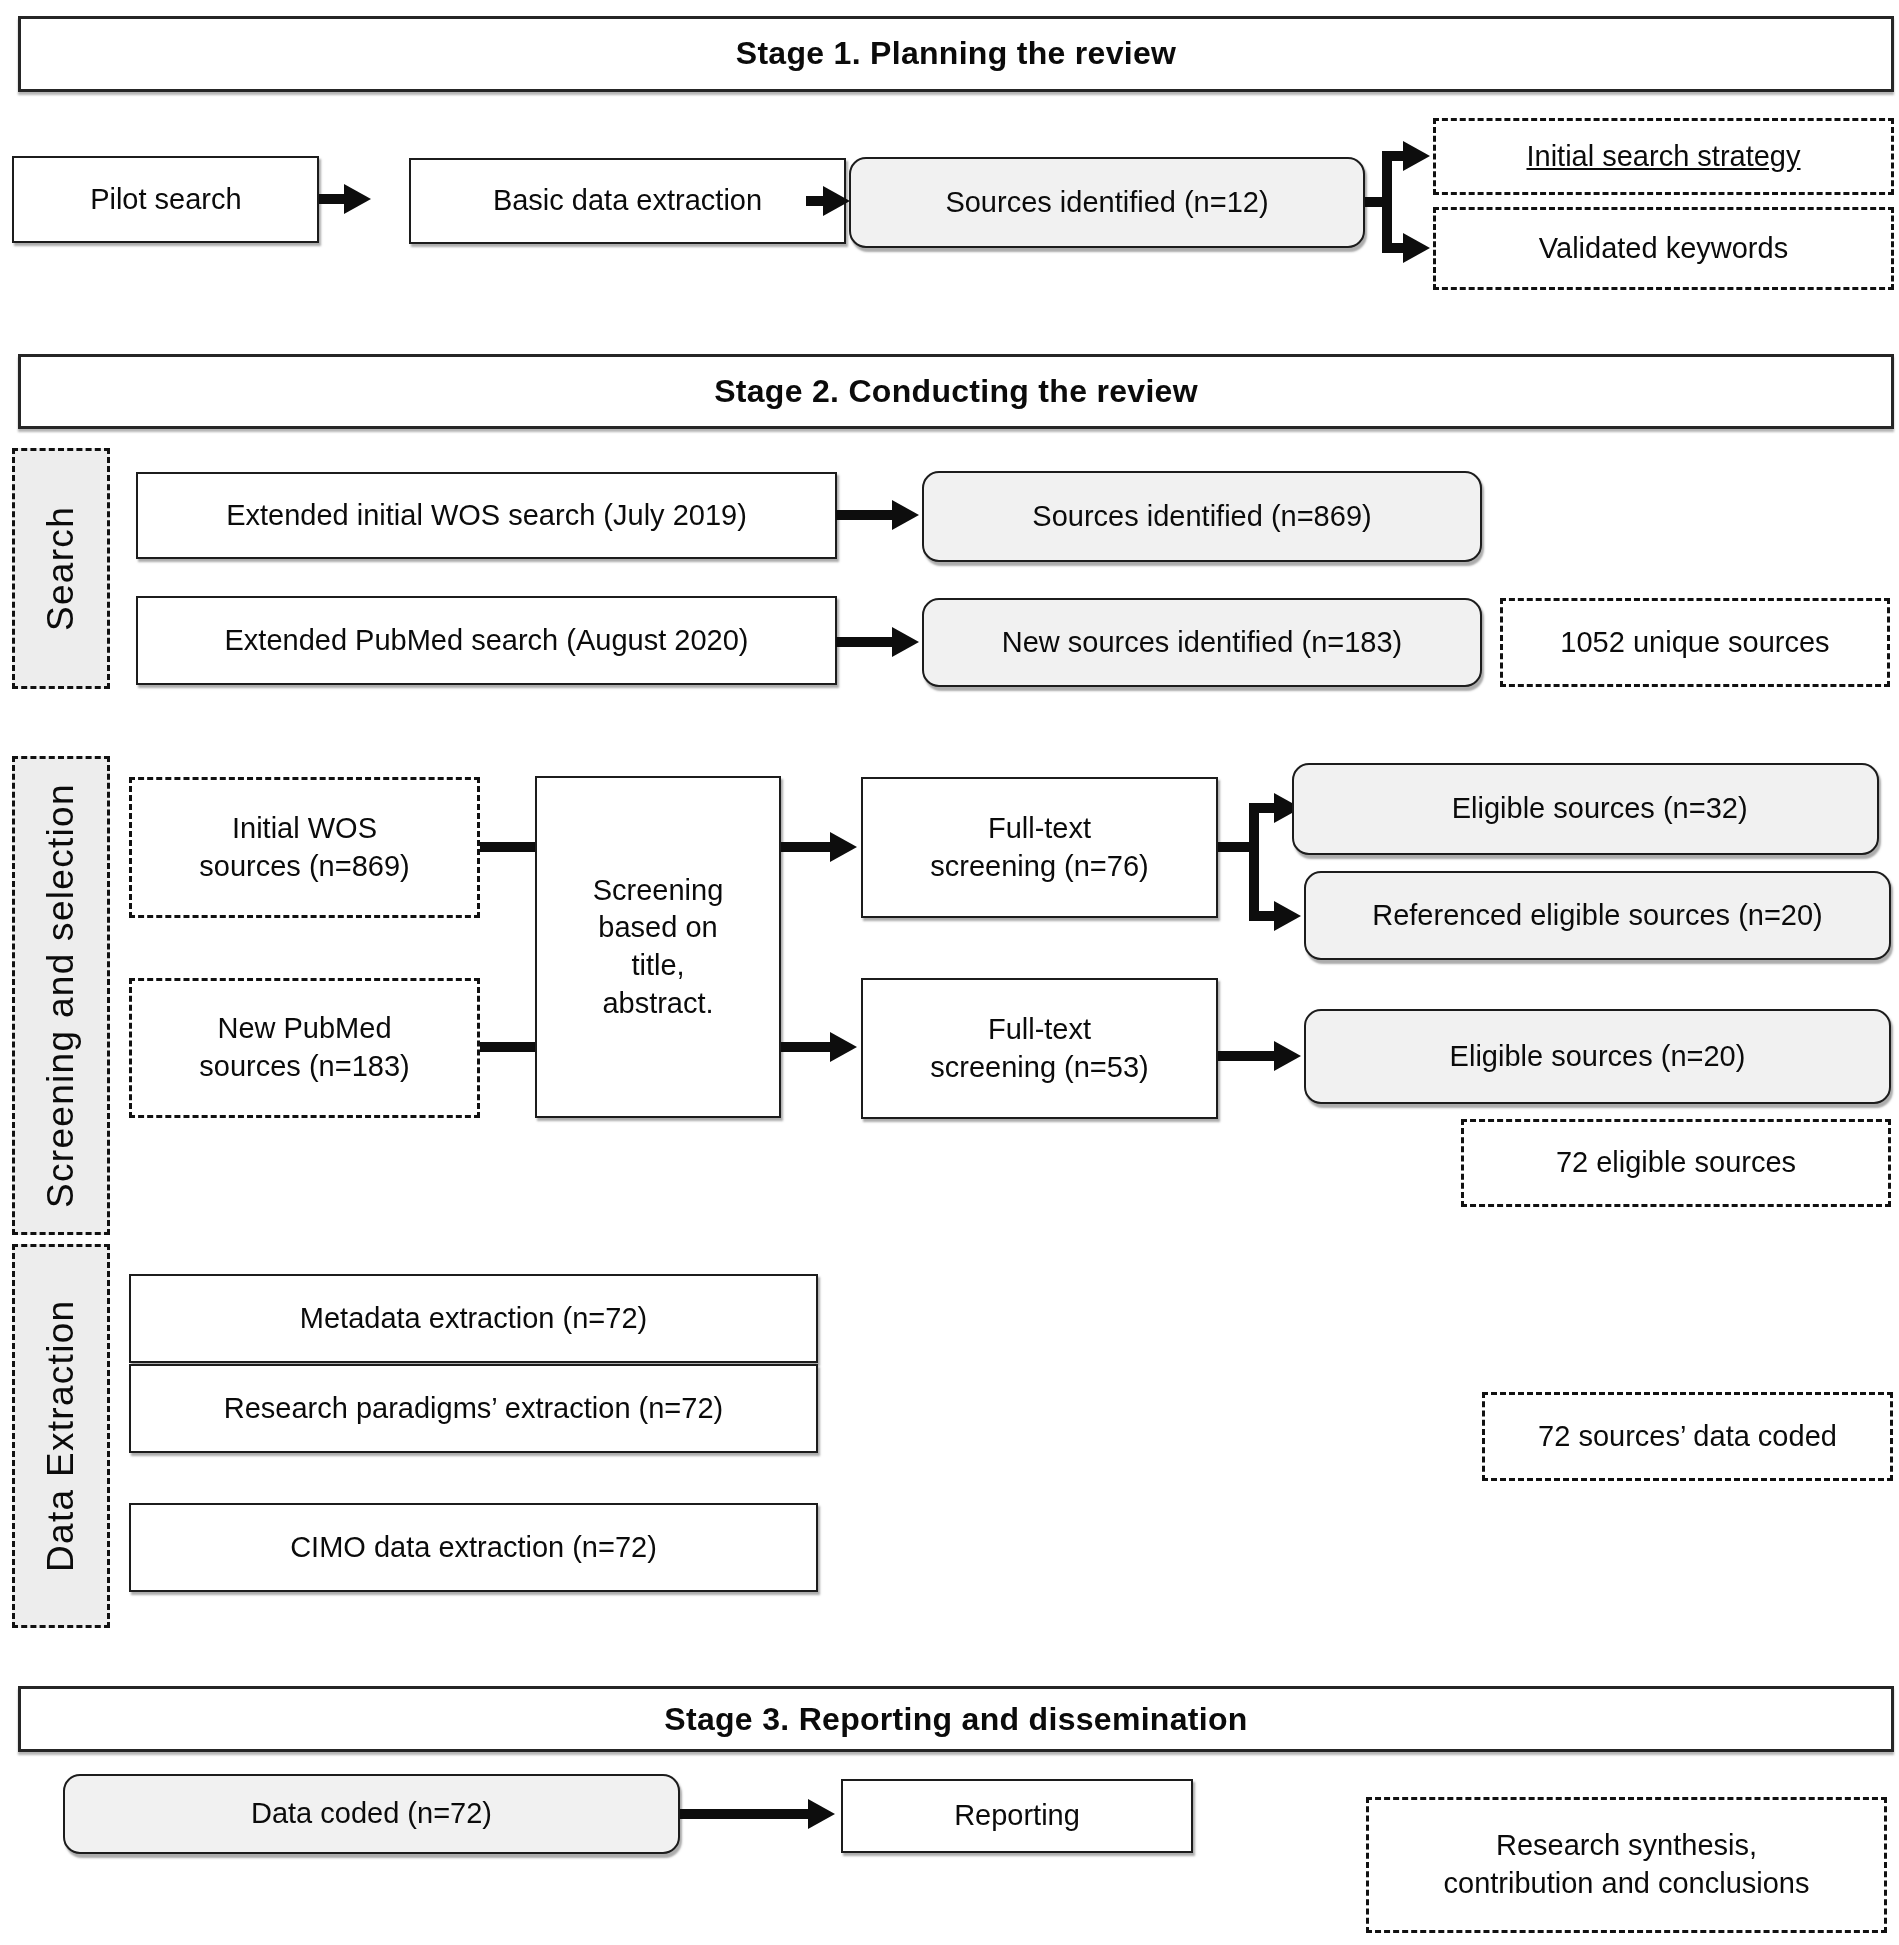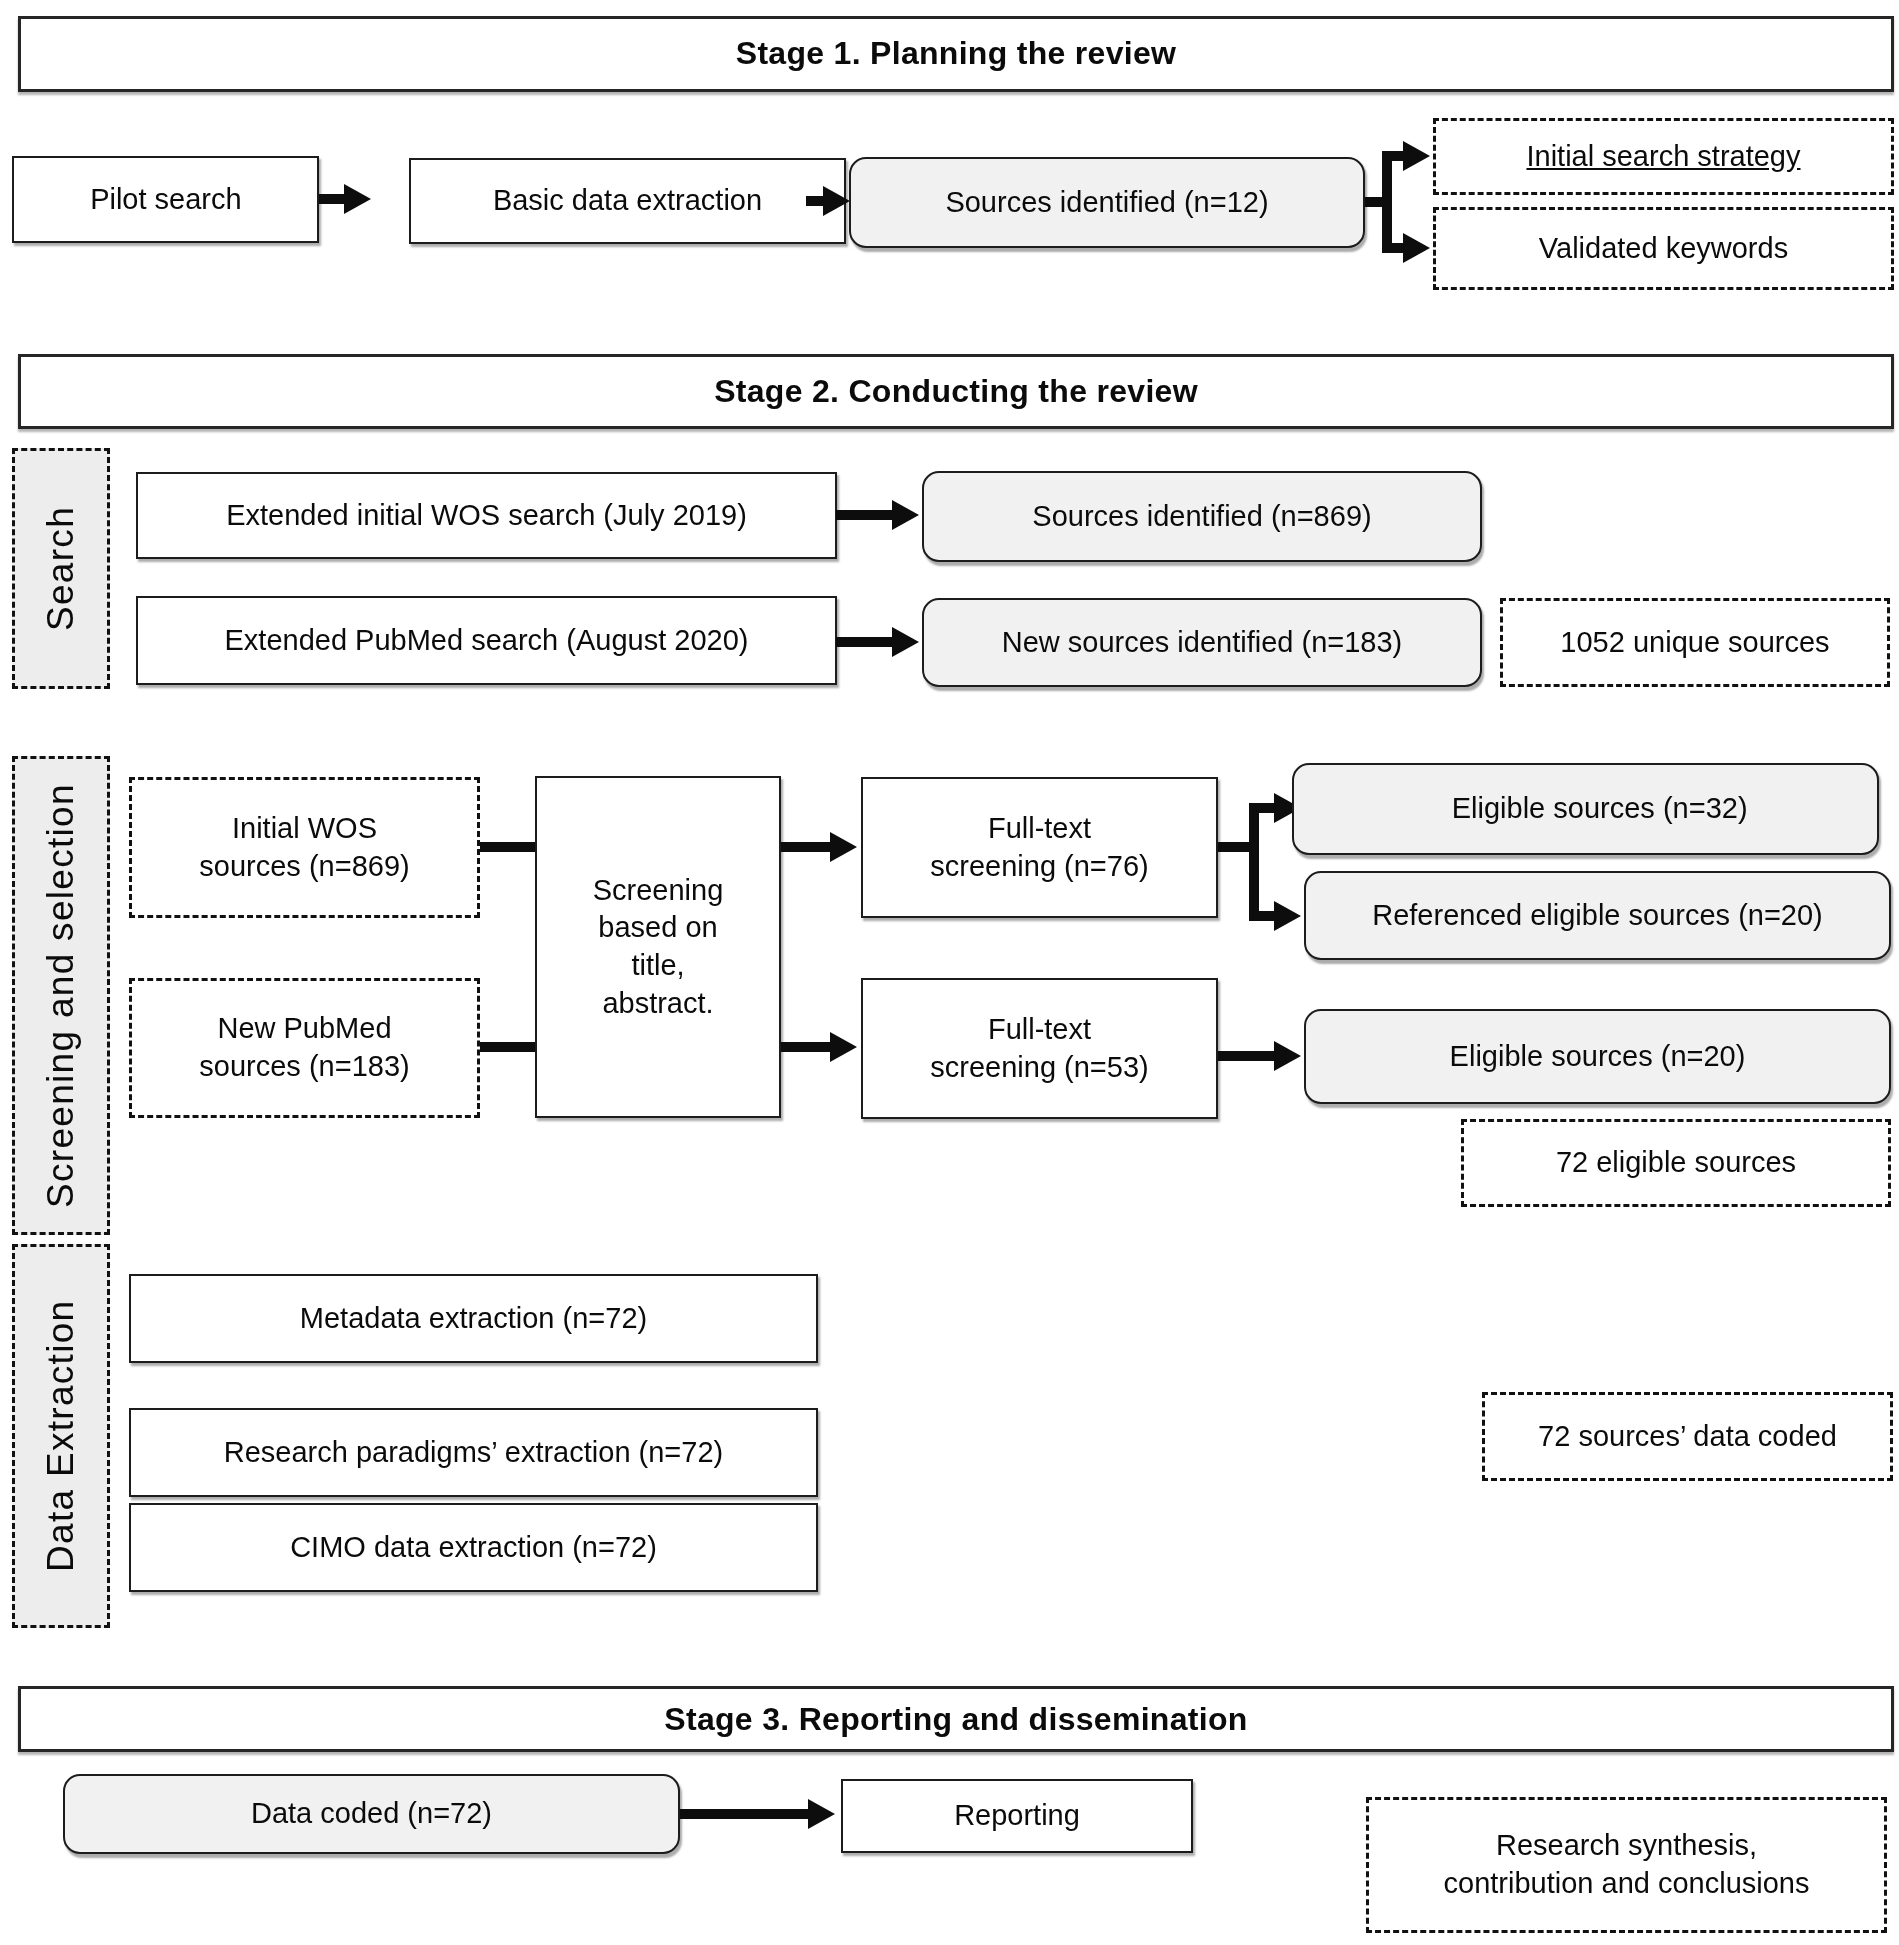--- a/index.html
+++ b/index.html
@@ -147,21 +147,21 @@
 
     <div class="hline" style="left:1218px;top:1051px;width:59px;"></div>
     <div class="tri" style="left:1274px;top:1041px;"></div>
     <div class="box gray" style="left:1304px;top:1009px;width:587px;height:95px;">Eligible sources (n=20)</div>
 
     <div class="dashedbox" style="left:1461px;top:1119px;width:430px;height:88px;text-align:center;">72 eligible sources</div>
 
     <div class="glabel" style="left:12.4px;top:1244px;width:98px;height:384px;">Data Extraction</div>
 
     <div class="box" style="left:129px;top:1274px;width:689px;height:89px;">Metadata extraction (n=72)</div>
-    <div class="box" style="left:129px;top:1408px;width:689px;height:89px;">Research paradigms’ extraction (n=72)</div>
+    <div class="box" style="left:129px;top:1364px;width:689px;height:89px;">Research paradigms’ extraction (n=72)</div>
     <div class="box" style="left:129px;top:1503px;width:689px;height:89px;">CIMO data extraction (n=72)</div>
 
     <div class="dashedbox" style="left:1482px;top:1392px;width:411px;height:89px;">72 sources’ data coded</div>
   </div>
 
   <div>
     <div class="banner" style="left:18px;top:1686px;width:1876px;height:66px;">Stage 3. Reporting and dissemination</div>
 
     <div class="box gray" style="left:63px;top:1774px;width:617px;height:80px;">Data coded (n=72)</div>
 

